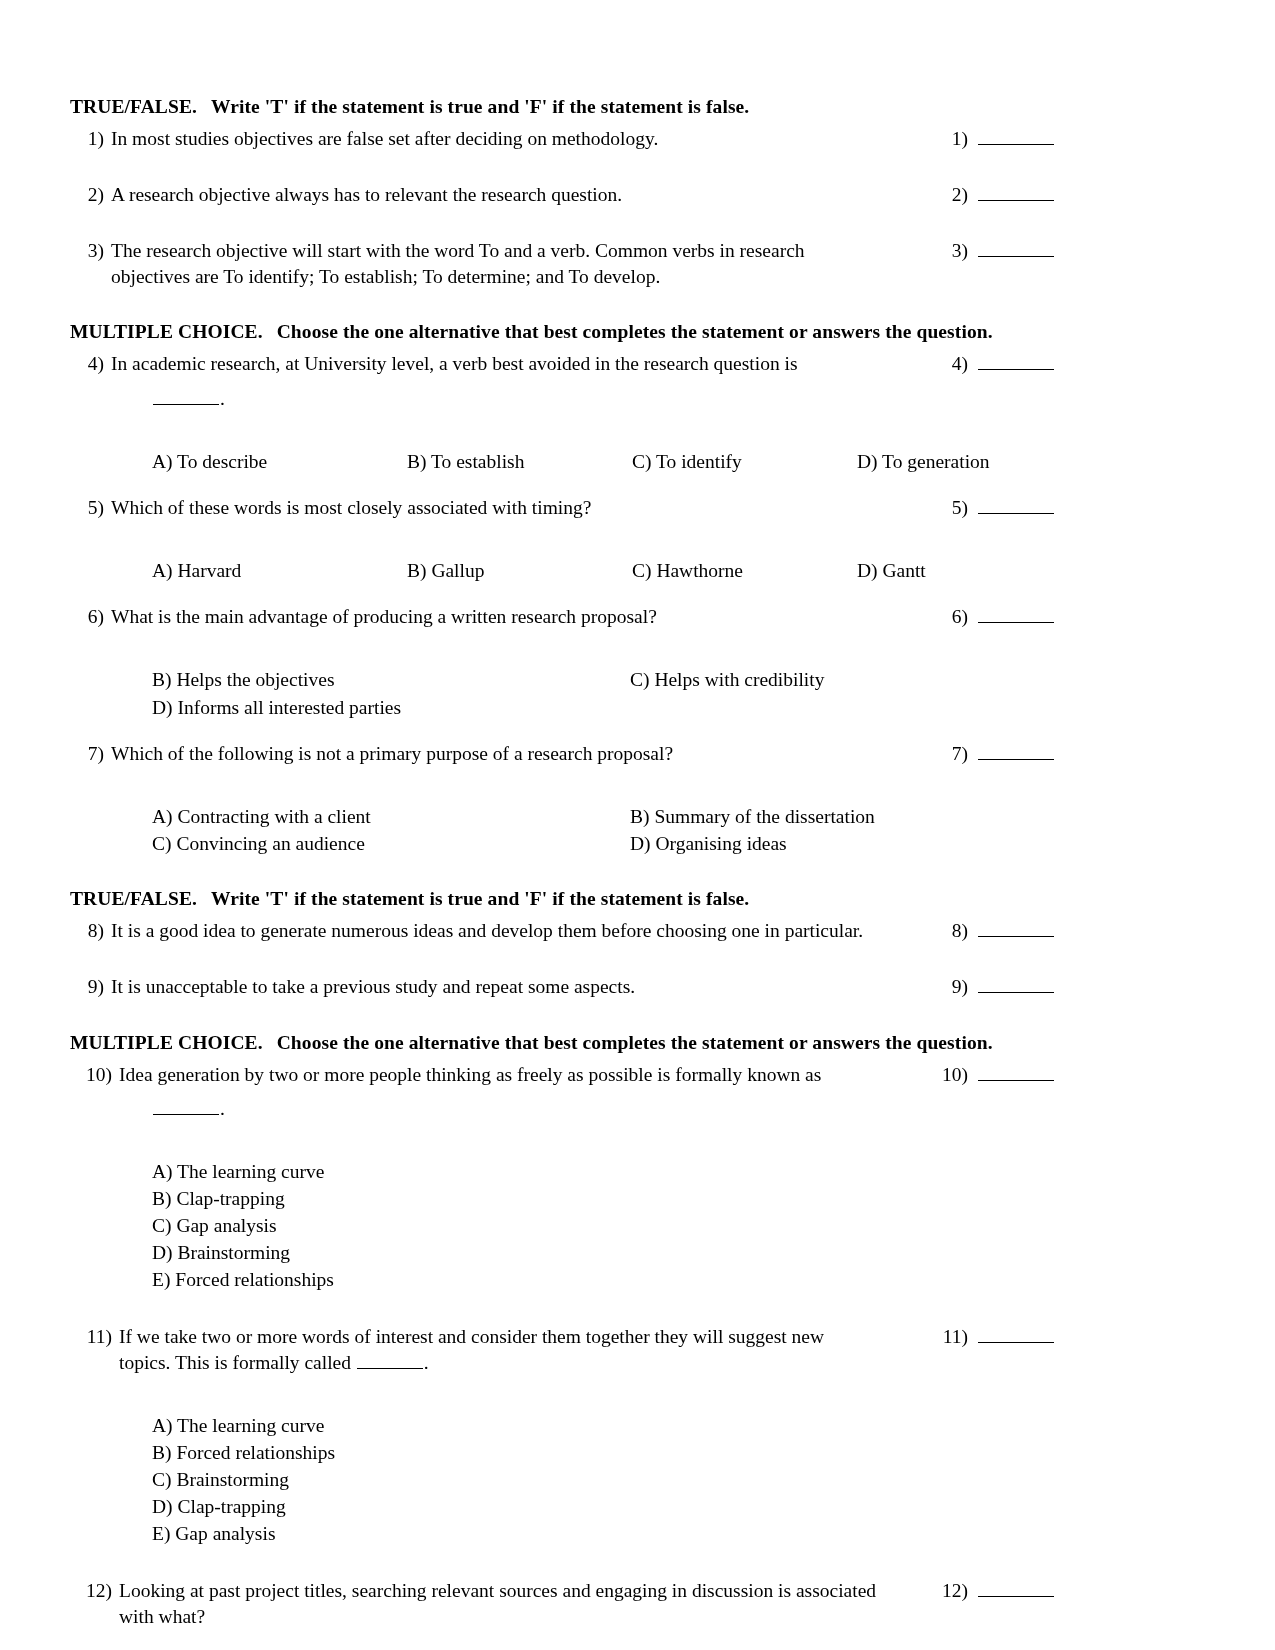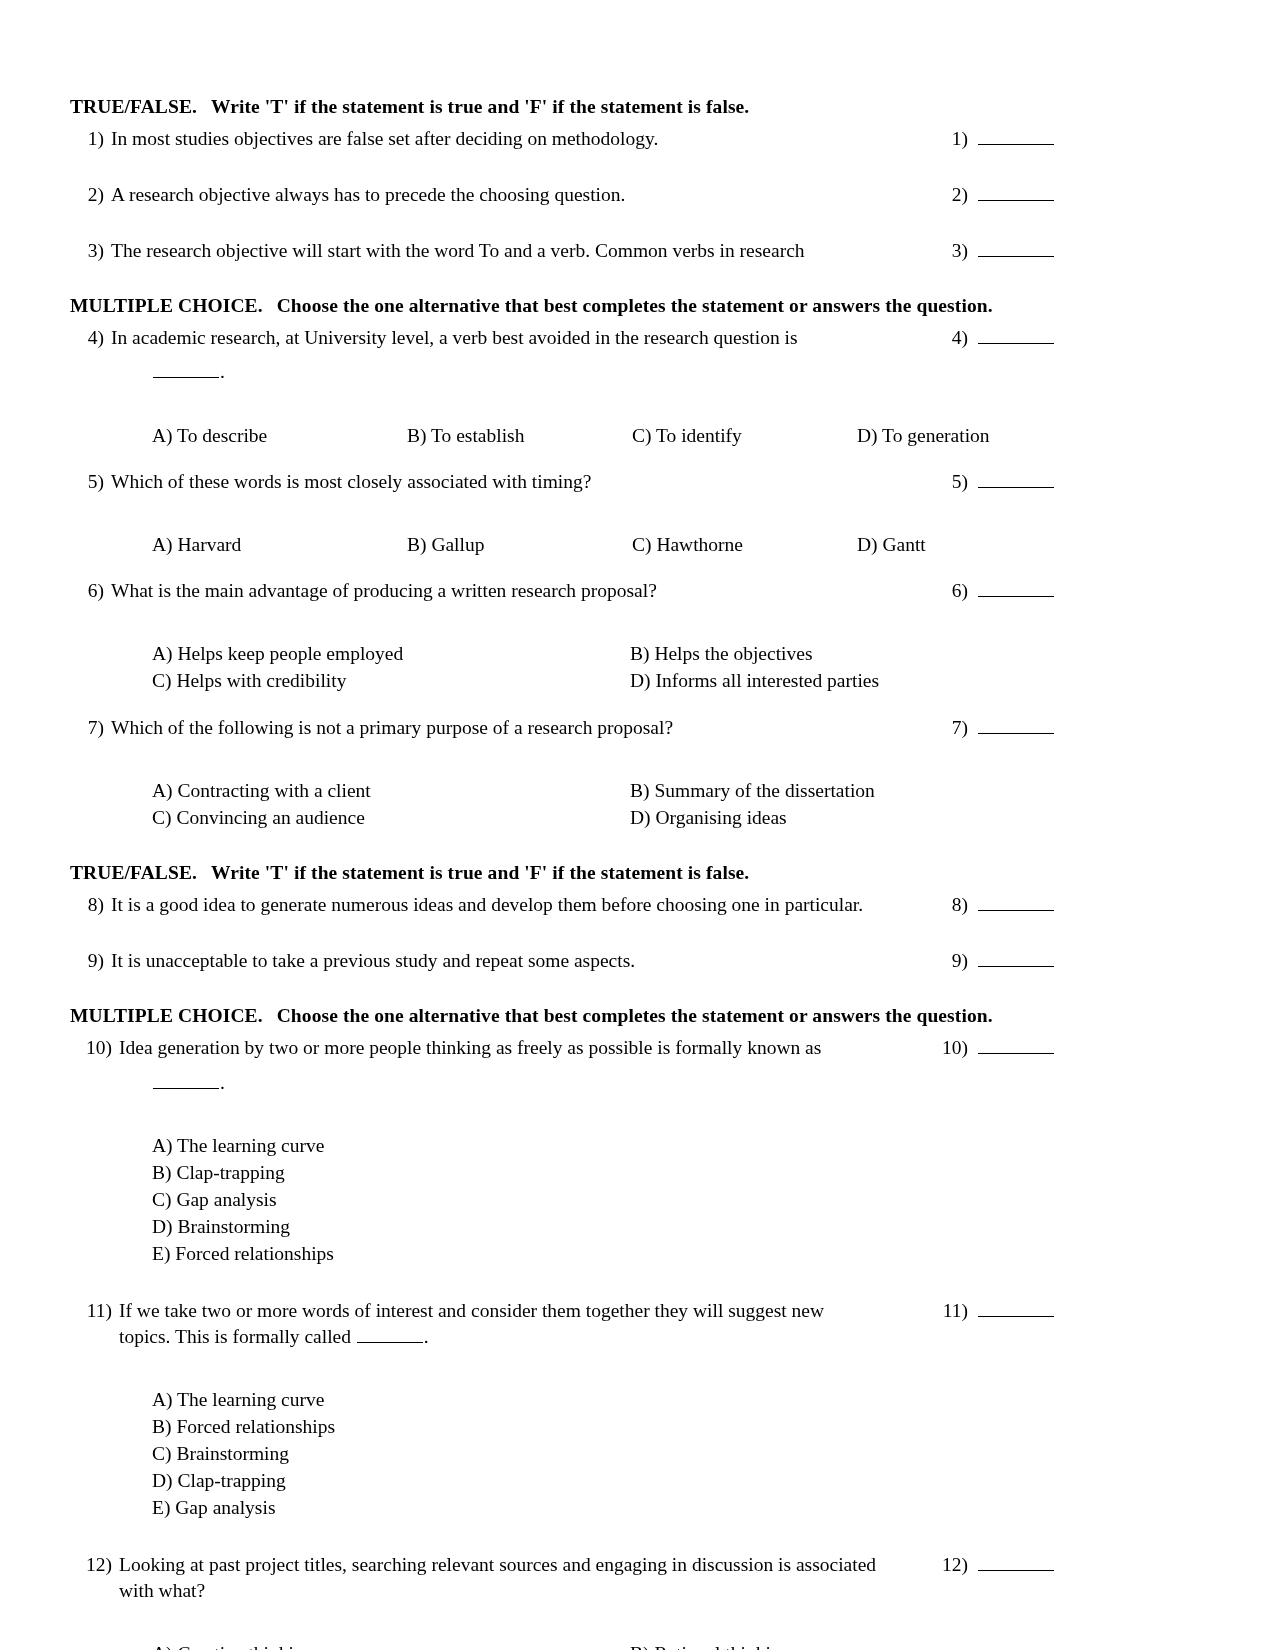--- a/index.html
+++ b/index.html
@@ -152,39 +152,40 @@
     </div>
   </div>
 
   <div class="gap-q"></div>
 
   <div class="question">
     <div class="q-row">
       <div class="q-body">
         <div class="q-stem">
           <span class="q-num">2)</span>
-          <span class="q-text">A research objective always has to precede the choosing question.</span>
+          <span class="q-text">A research objective always has to relevant the research question.</span>
         </div>
       </div>
       <div class="answer-slot">
         <span class="as-num">2)</span>
         <span class="as-rule"></span>
       </div>
     </div>
   </div>
 
   <div class="gap-q"></div>
 
   <div class="question">
     <div class="q-row">
       <div class="q-body">
         <div class="q-stem">
           <span class="q-num">3)</span>
           <span class="q-text">
             <span>The research objective will start with the word To and a verb. Common verbs in research</span><br>
+            <span>objectives are To identify; To establish; To determine; and To develop.</span>
           </span>
         </div>
       </div>
       <div class="answer-slot">
         <span class="as-num">3)</span>
         <span class="as-rule"></span>
       </div>
     </div>
   </div>
 
@@ -248,21 +249,20 @@
           <span class="q-num">6)</span>
           <span class="q-text">What is the main advantage of producing a written research proposal?</span>
         </div>
       </div>
       <div class="answer-slot">
         <span class="as-num">6)</span>
         <span class="as-rule"></span>
       </div>
     </div>
     <div class="options cols2">
-      <div class="opt">A) Helps keep people employed</div>
       <div class="opt">B) Helps the objectives</div>
       <div class="opt">C) Helps with credibility</div>
       <div class="opt">D) Informs all interested parties</div>
     </div>
   </div>
 
   <div class="gap-q-s"></div>
 
   <div class="question">
     <div class="q-row">

